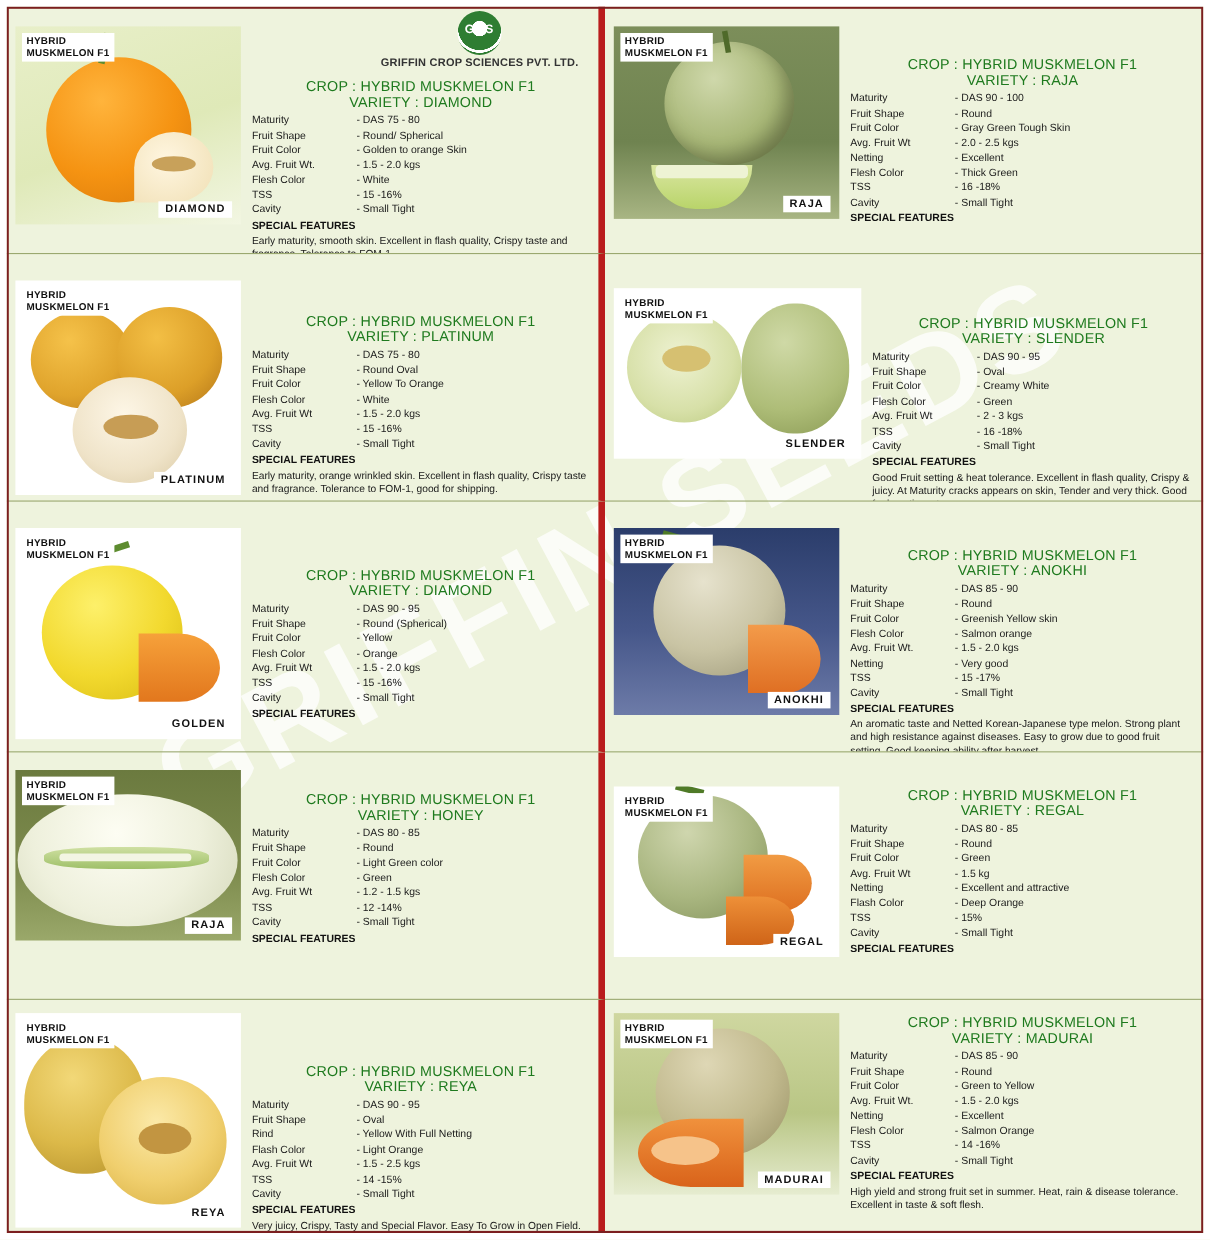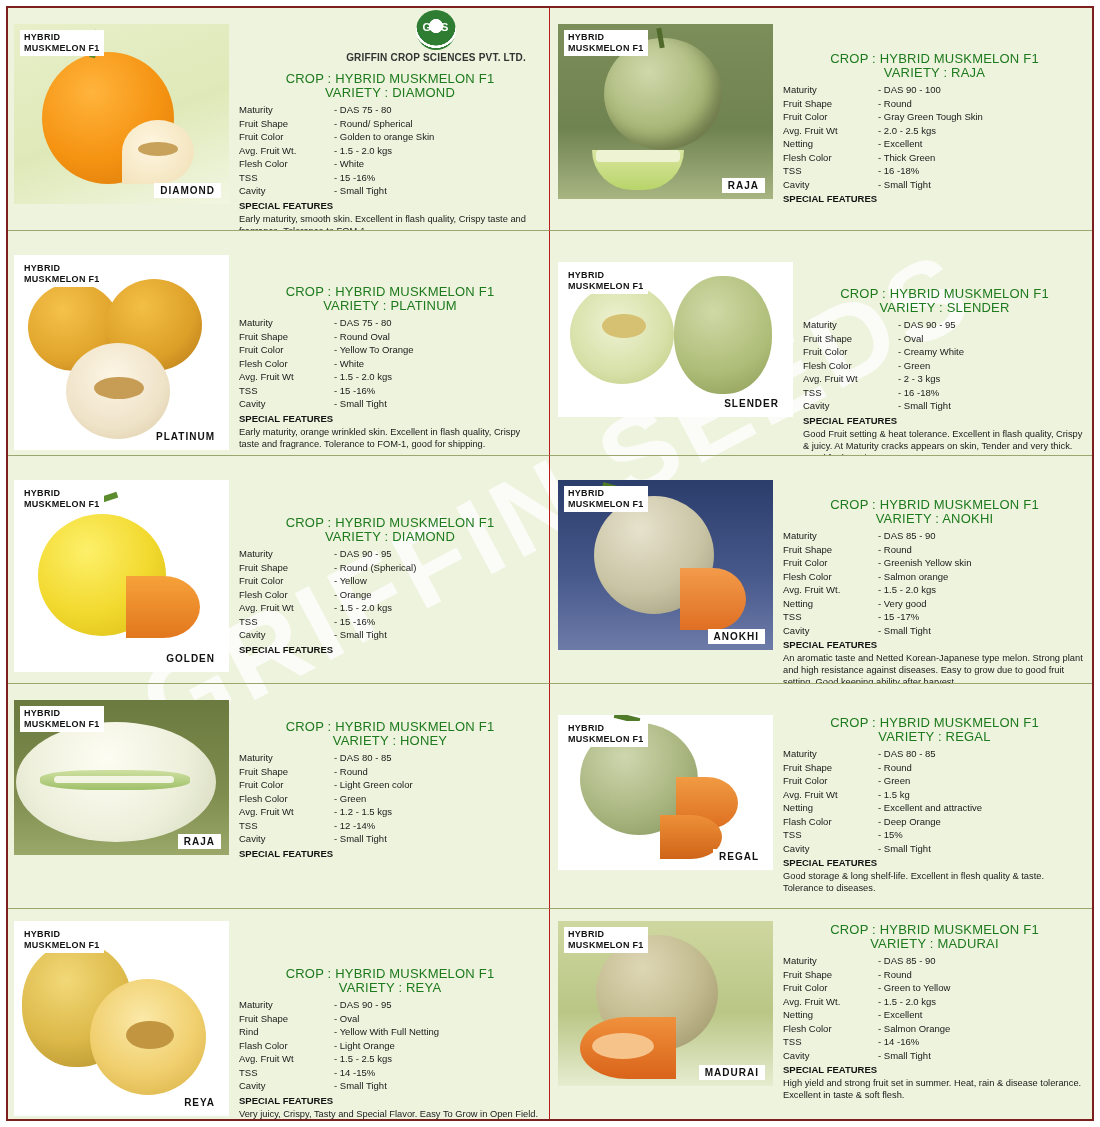--- a/index.html
+++ b/index.html
@@ -51,21 +51,21 @@
     z-index: 5;
     display: grid;
     grid-template-columns: 1fr 1fr;
     width: 100%;
     height: 100%;
     box-sizing: border-box;
   }
   .cell {
     position: relative;
     box-sizing: border-box;
-    border-right: 1px solid #b91c1c;
+    border-right: 6px solid #b91c1c;
     border-bottom: 1px solid #9aa86f;
     padding: 6px 8px;
     display: flex;
     align-items: flex-start;
     overflow: hidden;
   }
   .cell.col2 { border-right: none; }
   .cell.row5 { border-bottom: none; }
 
   
@@ -99,21 +99,20 @@
     color: #333333;
     letter-spacing: 0.2px;
     text-align: center;
   }
 
   .photo {
     position: relative;
     flex: 0 0 auto;
     background: #ffffff;
     overflow: hidden;
-    padding-left: 10px;
   }
   .photo .tag {
     position: absolute;
     left: 6px;
     top: 6px;
     background: #ffffff;
     color: #111111;
     font-size: 9px;
     font-weight: bold;
     line-height: 11px;
@@ -602,21 +601,20 @@
           <div class="spec-row">
               <span class="k">TSS</span>
               <span class="v">- 15%</span>
             </div>
           <div class="spec-row">
               <span class="k">Cavity</span>
               <span class="v">- Small Tight</span>
             </div>
         </div>
         <div class="sf-title">SPECIAL FEATURES</div>
-        <div class="sf-text">Good storage &amp; long shelf-life. Excellent in flesh quality &amp; taste. Tolerance to diseases.</div>
       </div>
     </div>
 
     <div class="cell col1 row5" style="height:212px;">
       <div class="photo" style="width:205px;height:195px;margin-top:6px;background:#ffffff;">
         <div class="fruitimg">
           <div class="circ" style="left:8px;top:22px;width:110px;height:124px;border-radius:48%;background:radial-gradient(circle at 40% 30%, #f2d878 0%, #dcb949 55%, #b4902b 100%);"></div>
           <div class="circ" style="left:76px;top:58px;width:116px;height:116px;background:radial-gradient(circle at 45% 35%, #fbe9a8 0%, #f0cf6e 55%, #d6ad3f 100%);"></div>
           <div style="position:absolute;left:112px;top:100px;width:48px;height:28px;border-radius:50%;background:#c29541;"></div>
         </div>

